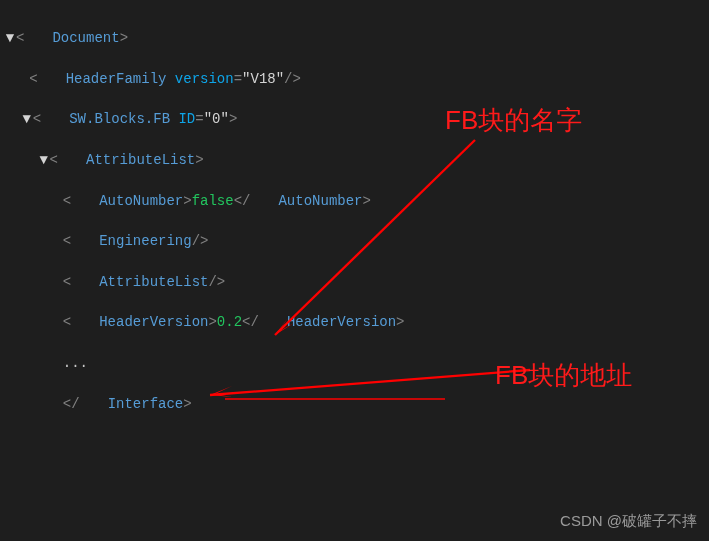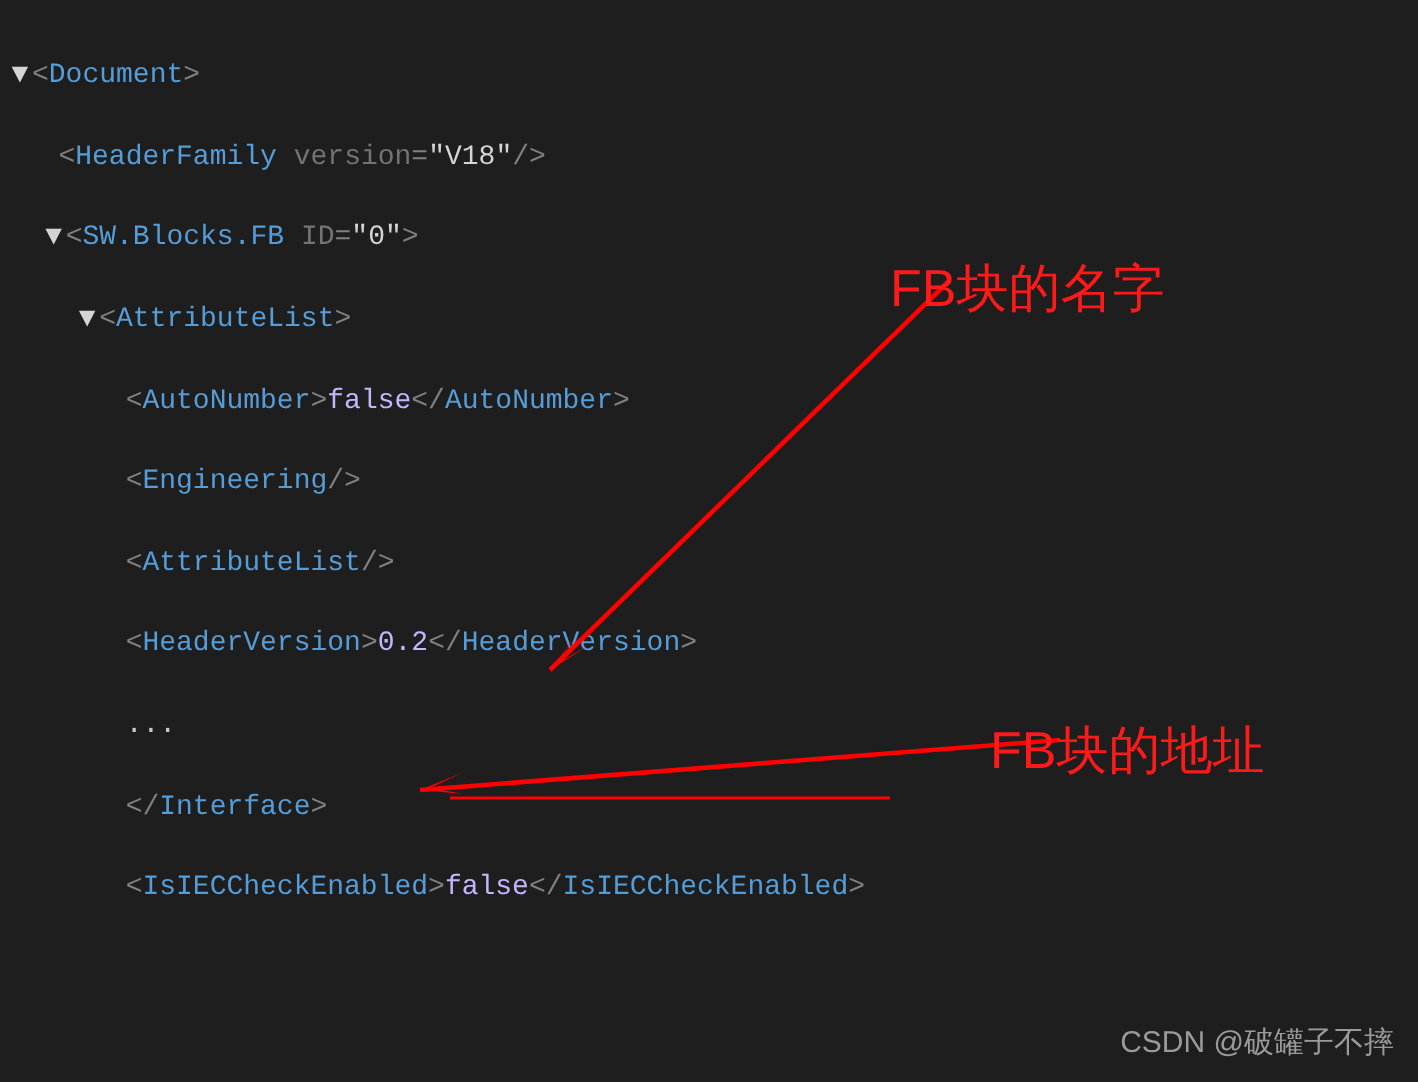--- a/index.html
+++ b/index.html
@@ -15,24 +15,24 @@
     position: relative;
   }
   .code-area {
     padding: 8px 4px;
     line-height: 1.45;
     white-space: pre;
   }
   .line {
     display: block;
   }
-  .tag { color: #569cd6; }
-  .attr { color: #737373; }
+  .tag { color: #569cd6; margin-left: 28px; }
+  .attr { color: #0ea5e9; }
   .str { color: #d4d4d4; }
-  .val { color: #c4b5fd; }
+  .val { color: #22c55e; }
   .bracket { color: #808080; }
   .arrow { color: #d4d4d4; display:inline-block; width: 12px; text-align:center; cursor: default; }
   .ellipsis { color: #c8c8c8; }
   .annotation {
     position: absolute;
     color: #ff1a1a;
     font-family: "Microsoft YaHei", sans-serif;
     font-size: 26px;
     font-weight: 500;
   }
@@ -59,21 +59,20 @@
 <span class="line"><span class="arrow">▼</span><span class="bracket">&lt;</span><span class="tag">Document</span><span class="bracket">&gt;</span></span>
 <span class="line">   <span class="bracket">&lt;</span><span class="tag">HeaderFamily</span><span> </span><span class="attr">version</span><span class="bracket">=</span><span class="str">"</span><span class="str">V18</span><span class="str">"</span><span class="bracket">/&gt;</span></span>
 <span class="line">  <span class="arrow">▼</span><span class="bracket">&lt;</span><span class="tag">SW.Blocks.FB</span><span> </span><span class="attr">ID</span><span class="bracket">=</span><span class="str">"</span><span class="str">0</span><span class="str">"</span><span class="bracket">&gt;</span></span>
 <span class="line">    <span class="arrow">▼</span><span class="bracket">&lt;</span><span class="tag">AttributeList</span><span class="bracket">&gt;</span></span>
 <span class="line">       <span class="bracket">&lt;</span><span class="tag">AutoNumber</span><span class="bracket">&gt;</span><span class="val">false</span><span class="bracket">&lt;/</span><span class="tag">AutoNumber</span><span class="bracket">&gt;</span></span>
 <span class="line">       <span class="bracket">&lt;</span><span class="tag">Engineering</span><span class="bracket">/&gt;</span></span>
 <span class="line">       <span class="bracket">&lt;</span><span class="tag">AttributeList</span><span class="bracket">/&gt;</span></span>
 <span class="line">       <span class="bracket">&lt;</span><span class="tag">HeaderVersion</span><span class="bracket">&gt;</span><span class="val">0.2</span><span class="bracket">&lt;/</span><span class="tag">HeaderVersion</span><span class="bracket">&gt;</span></span>
 <span class="line">       <span class="ellipsis">...</span></span>
 <span class="line">       <span class="bracket">&lt;/</span><span class="tag">Interface</span><span class="bracket">&gt;</span></span>
-<span class="line">       <span class="bracket">&lt;</span><span class="tag">IsIECCheckEnabled</span><span class="bracket">&gt;</span><span class="val">false</span><span class="bracket">&lt;/</span><span class="tag">IsIECCheckEnabled</span><span class="bracket">&gt;</span></span>
 
 
 
 
 
 
 
 
 
 
@@ -86,16 +85,16 @@
 </div>
 
 <svg class="overlay" width="709" height="541">
   <line x1="475" y1="140" x2="275" y2="335" stroke="#ff0000" stroke-width="2.3"></line>
   <polygon points="275,335 288,318 278,332 294,323" fill="#ff0000"></polygon>
   <line x1="530" y1="370" x2="210" y2="395" stroke="#ff0000" stroke-width="2.3"></line>
   <polygon points="210,395 232,386 215,394 232,397" fill="#ff0000"></polygon>
   <line x1="225" y1="399" x2="445" y2="399" stroke="#ff0000" stroke-width="1.5"></line>
 </svg>
 
-<div class="annotation" style="top:103px; left:445px;margin-top:24px;">FB块的名字</div>
+<div class="annotation" style="top:103px; left:445px;">FB块的名字</div>
 <div class="annotation" style="top:358px; left:495px;">FB块的地址</div>
 
 <div class="watermark">CSDN @破罐子不摔</div>
 
 </body></html>

